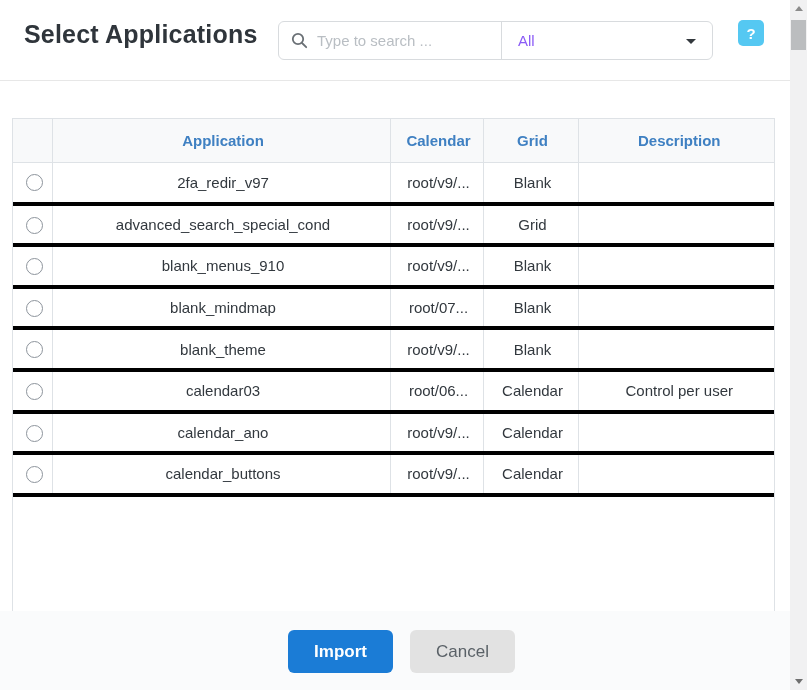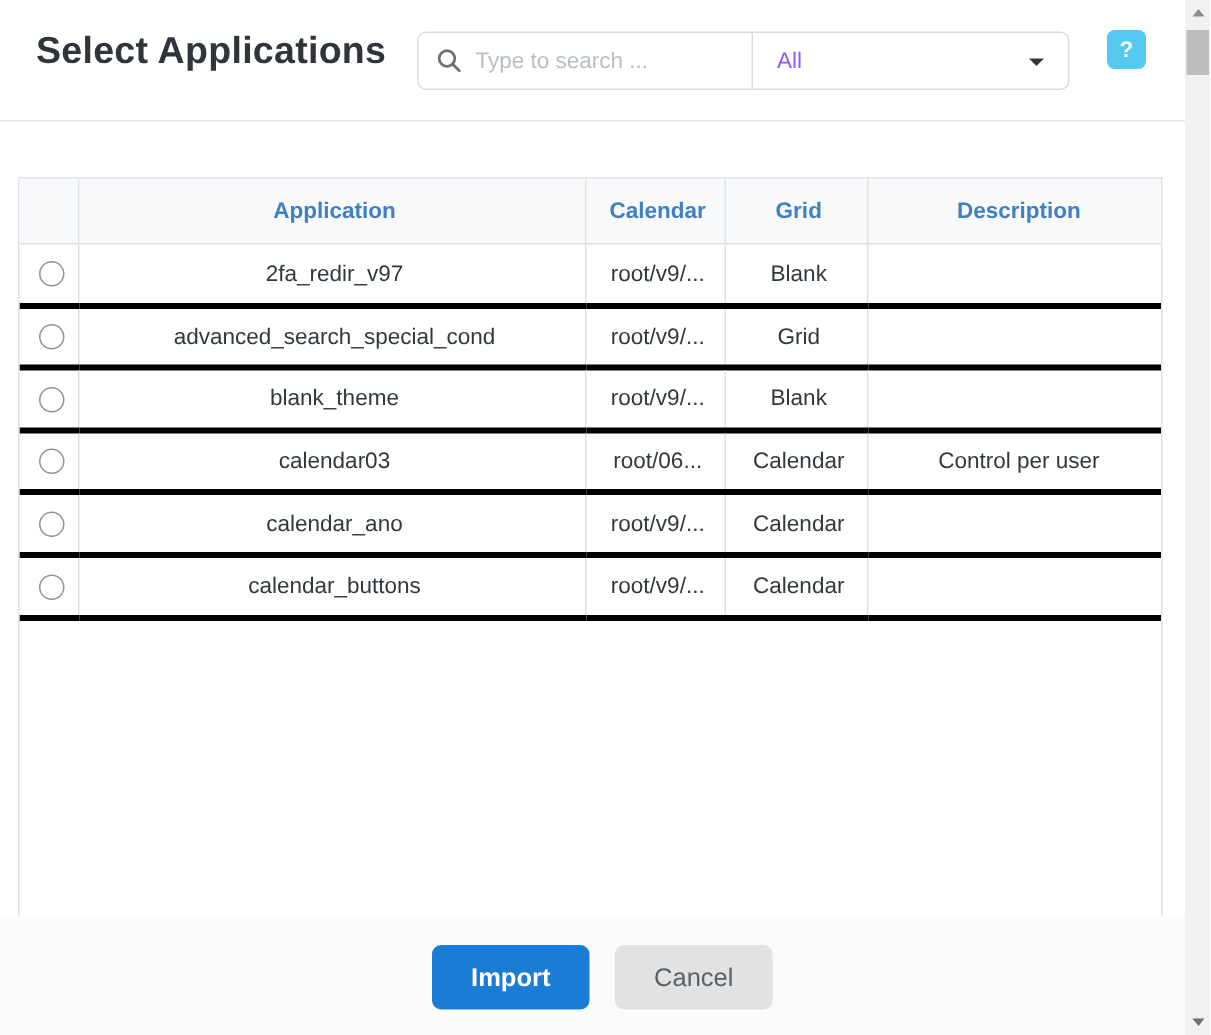--- a/index.html
+++ b/index.html
@@ -212,20 +212,34 @@
     </tr>
           <tr>
       <td class="radio-cell"><span class="radio"></span></td>
       <td>advanced_search_special_cond</td>
       <td>root/v9/...</td>
       <td>Grid</td>
       <td></td>
     </tr>
           <tr>
       <td class="radio-cell"><span class="radio"></span></td>
+      <td>blank_menus_910</td>
+      <td>root/v9/...</td>
+      <td>Blank</td>
+      <td></td>
+    </tr>
+          <tr>
+      <td class="radio-cell"><span class="radio"></span></td>
+      <td>blank_mindmap</td>
+      <td>root/07...</td>
+      <td>Blank</td>
+      <td></td>
+    </tr>
+          <tr>
+      <td class="radio-cell"><span class="radio"></span></td>
       <td>blank_theme</td>
       <td>root/v9/...</td>
       <td>Blank</td>
       <td></td>
     </tr>
           <tr>
       <td class="radio-cell"><span class="radio"></span></td>
       <td>calendar03</td>
       <td>root/06...</td>
       <td>Calendar</td>

